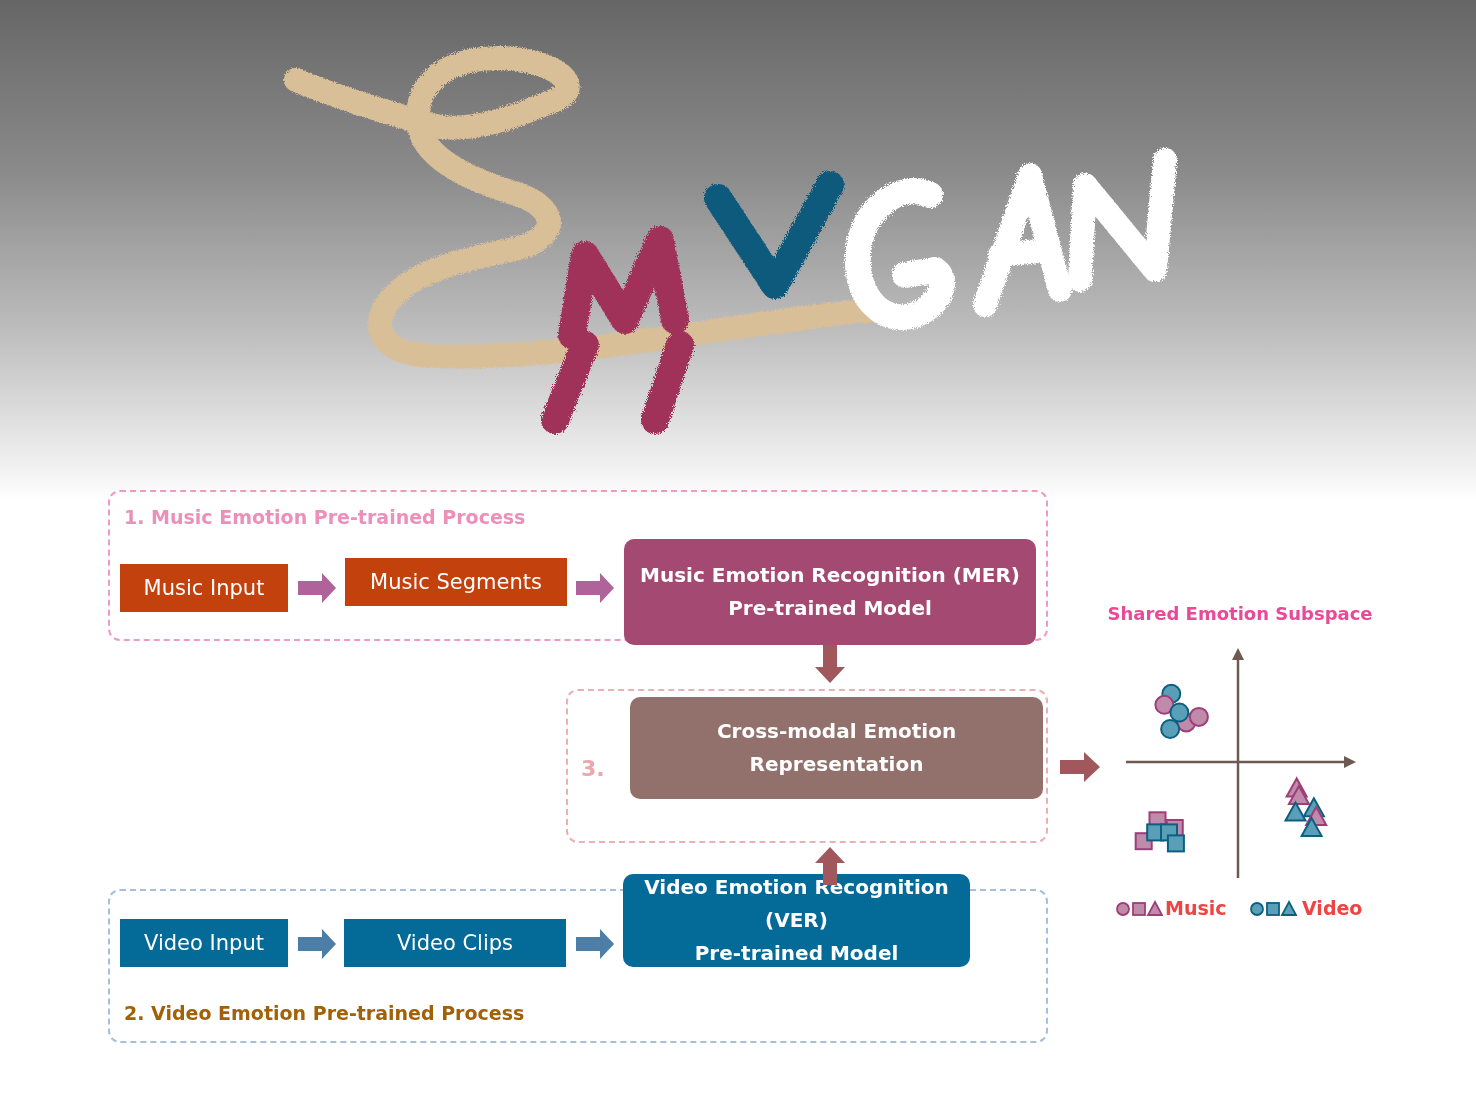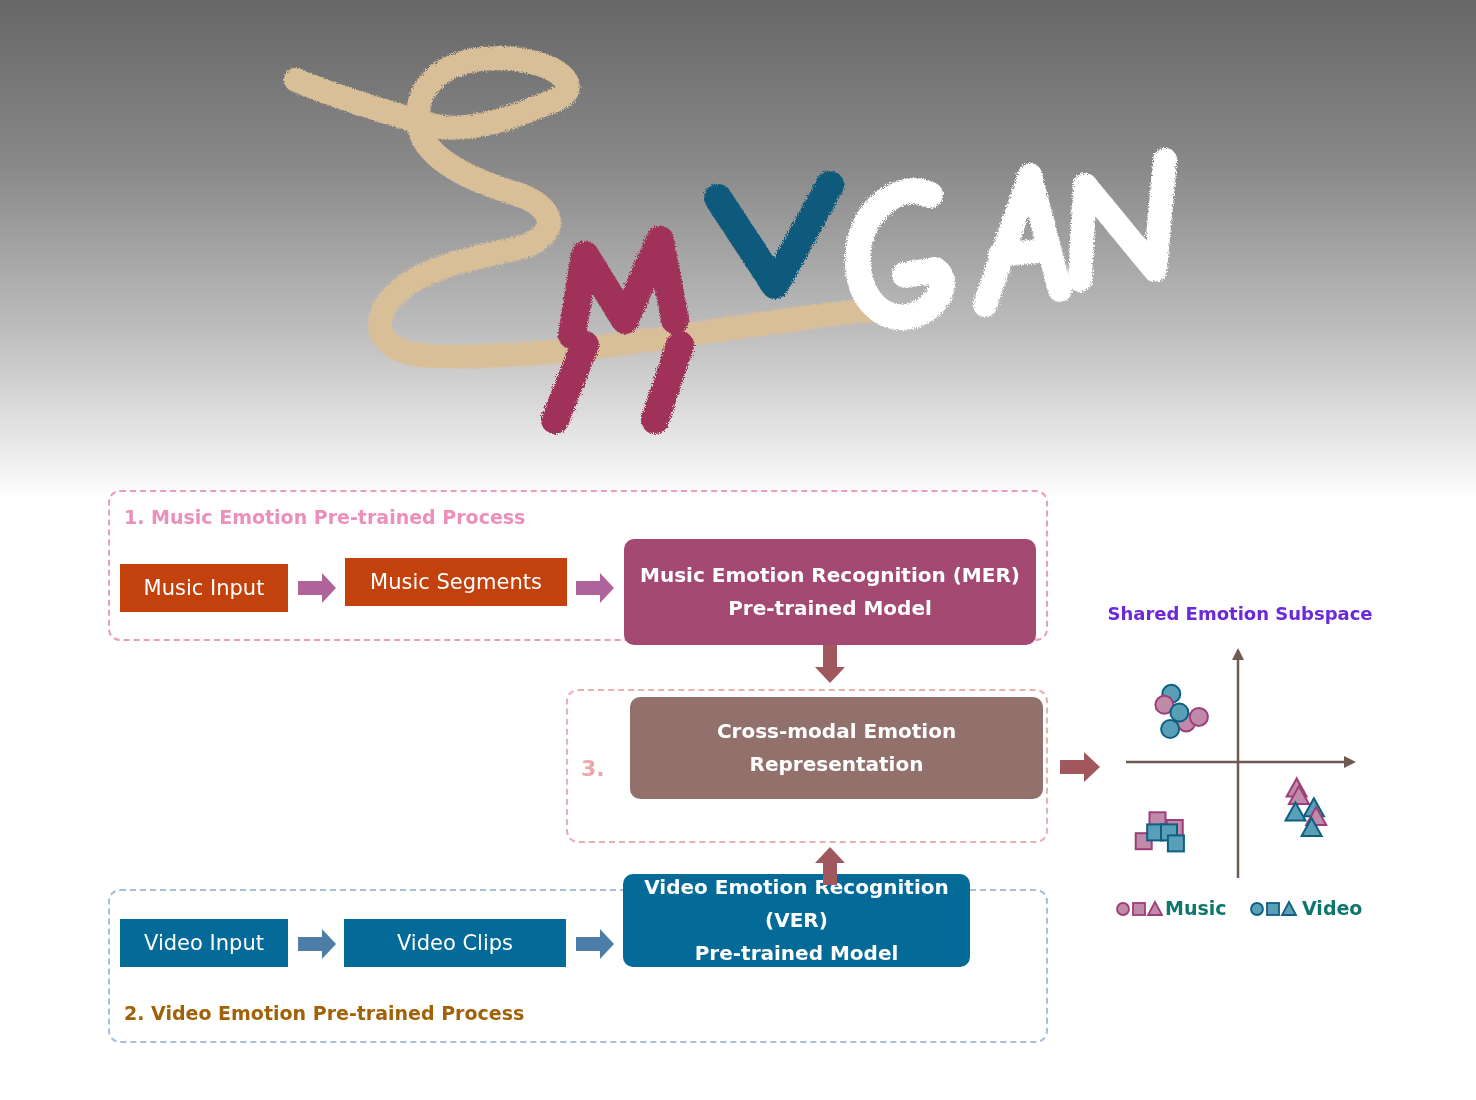--- a/index.html
+++ b/index.html
@@ -19,22 +19,22 @@
   .t-video { left:124px; top:1002px; color:#a16207; }
   .t-cross { left:581px; top:756px; color:#eba8ac; font-size:22px; }
   .rect { position:absolute; color:#fff; display:flex; align-items:center; justify-content:center; text-align:center; box-sizing:border-box; }
   .r-music { background:#c2410c; font-size:21px; }
   .r-video { background:#046a98; font-size:21px; }
   .big { border-radius:10px; font-weight:bold; font-size:20px; line-height:33px; flex-direction:column; }
   .big.music { background:#a44a72; }
   .big.video { background:#046a98; }
   .big.cross { background:#92716c; }
   .arrow { position:absolute; }
-  .plot-title { position:absolute; left:1090px; top:603px; width:300px; text-align:center; font-weight:bold; font-size:18px; color:#6d28d9; }
-  .legend-label { position:absolute; font-weight:bold; font-size:19px; color:#0f766e; }
+  .plot-title { position:absolute; left:1090px; top:603px; width:300px; text-align:center; font-weight:bold; font-size:18px; color:#ec4899; }
+  .legend-label { position:absolute; font-weight:bold; font-size:19px; color:#ef4444; }
 </style>
 </head>
 <body>
 
 <svg id="logo" viewBox="0 0 1476 480">
   <defs>
     <filter id="rough" x="-10%" y="-10%" width="120%" height="120%">
       <feTurbulence type="fractalNoise" baseFrequency="0.9" numOctaves="2" result="n"></feTurbulence>
       <feDisplacementMap in="SourceGraphic" in2="n" scale="6"></feDisplacementMap>
     </filter>

